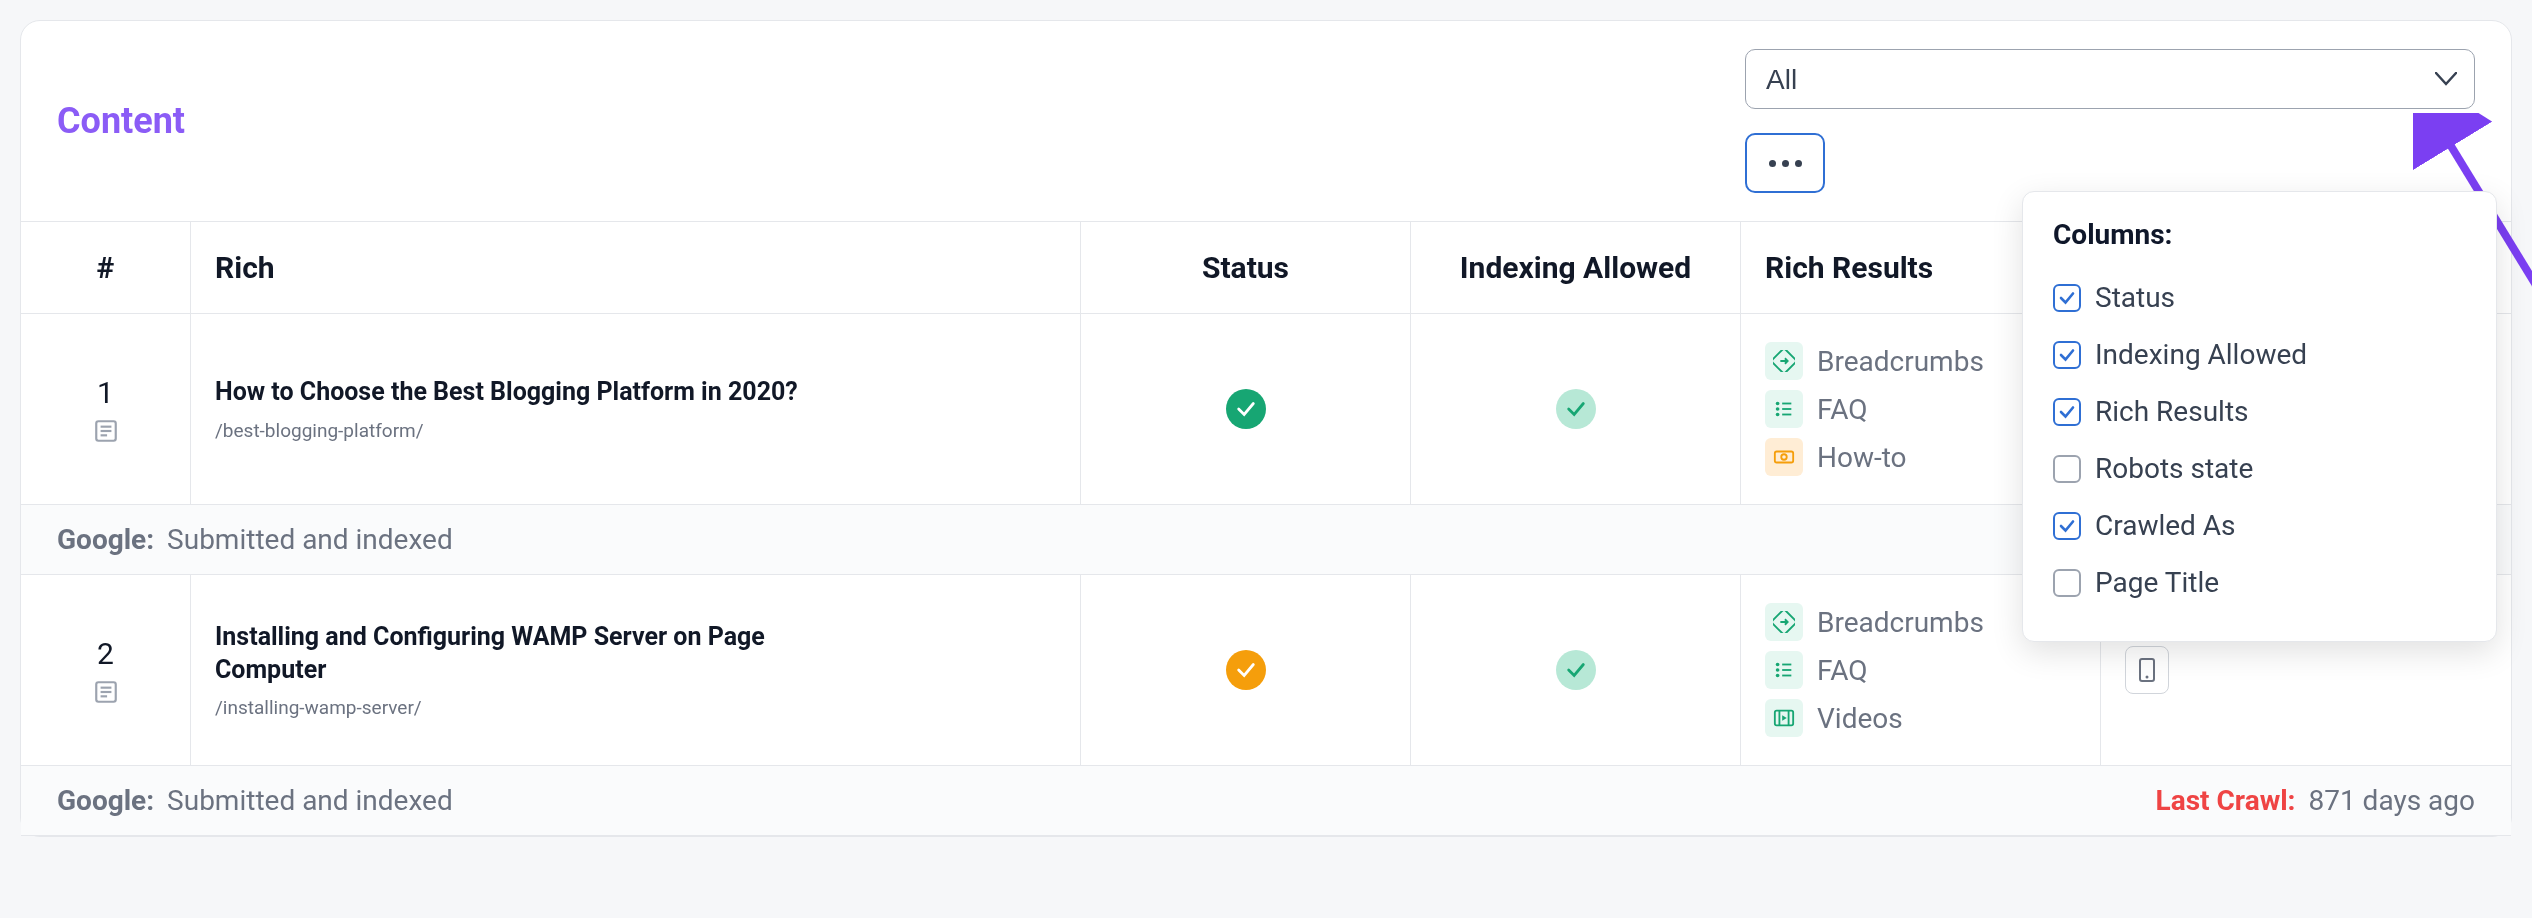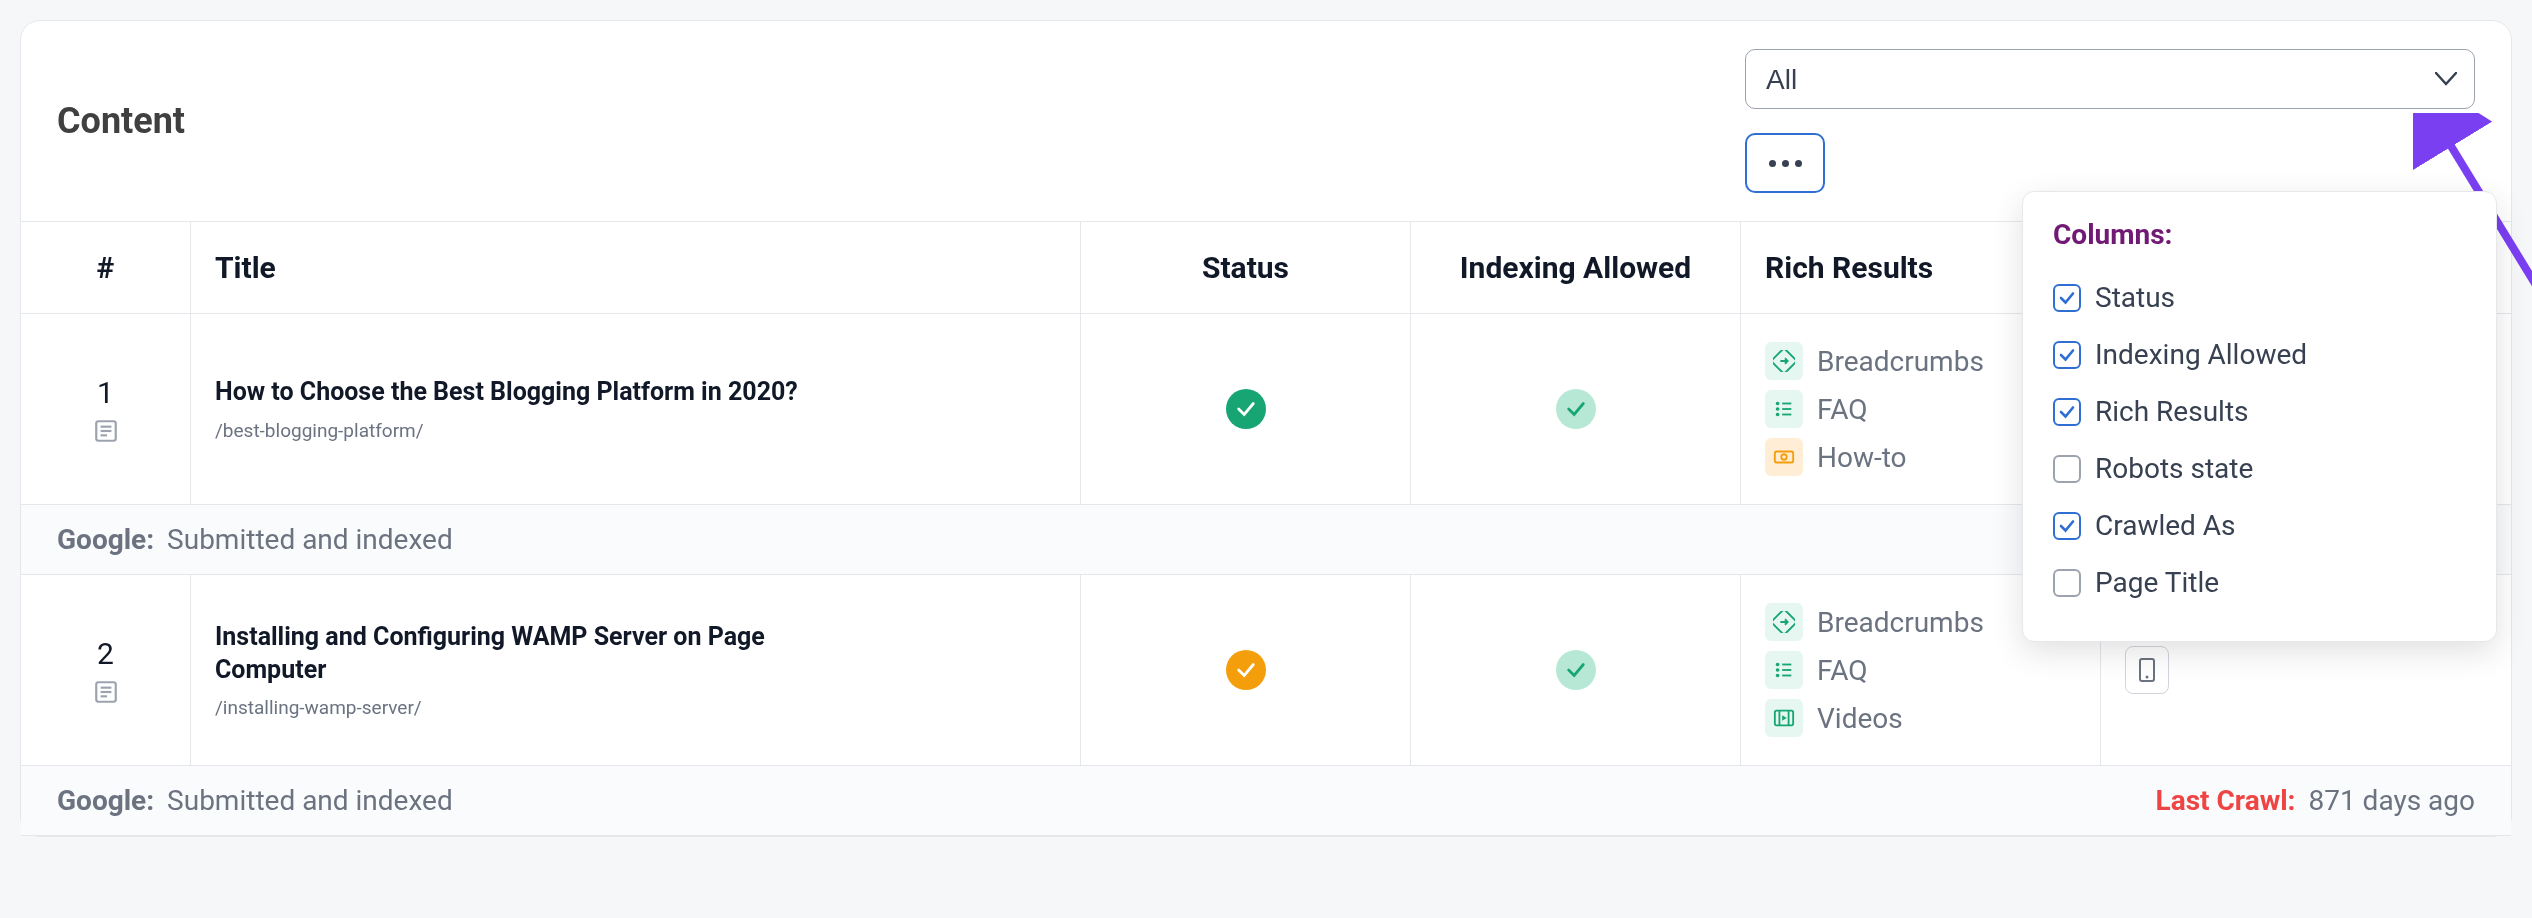--- a/index.html
+++ b/index.html
@@ -21,21 +21,21 @@
   .panel-header {
     display: flex;
     align-items: center;
     justify-content: space-between;
     padding: 28px 36px;
     border-bottom: 1px solid #e5e7eb;
   }
   .panel-title {
     font-size: 36px;
     font-weight: 700;
-    color: #404040;
+    color: #8b5cf6;
   }
   .header-controls {
     display: flex;
     align-items: flex-start;
     gap: 24px;
     flex-direction: column;
   }
   .select-wrap {
     position: relative;
   }
@@ -157,21 +157,21 @@
     right: 14px;
     width: 475px;
     background: #fff;
     border: 1px solid #e5e7eb;
     border-radius: 12px;
     box-shadow: 0 10px 32px rgba(0,0,0,0.12);
     padding: 26px 30px 30px;
     z-index: 10;
   }
   .popover-title {
-    font-size: 28px; font-weight: 700; color: #701a75; margin-bottom: 18px;
+    font-size: 28px; font-weight: 700; color: #0f172a; margin-bottom: 18px;
   }
   .chk-row {
     display: flex; align-items: center; gap: 14px;
     padding: 12px 0;
     font-size: 28px; color: #374151;
     cursor: pointer;
   }
   .chk {
     width: 28px; height: 28px; border: 2px solid #2f6fd4; border-radius: 6px;
     display: flex; align-items: center; justify-content: center;
@@ -217,21 +217,21 @@
       <button class="more-btn">
         <span class="dot"></span>
         <span class="dot"></span>
         <span class="dot"></span>
       </button>
     </div>
   </div>
 
   <div class="thead">
     <div class="th col-num">#</div>
-    <div class="th col-title">Title</div>
+    <div class="th col-title">Rich</div>
     <div class="th col-status">Status</div>
     <div class="th col-index">Indexing Allowed</div>
     <div class="th col-rich">Rich Results</div>
     <div class="th col-crawl"></div>
   </div>
 
   <div class="row">
     <div class="td col-num">
       <div class="rownum">1</div>
       <svg class="page-icon" width="26" height="26" viewBox="0 0 24 24">

